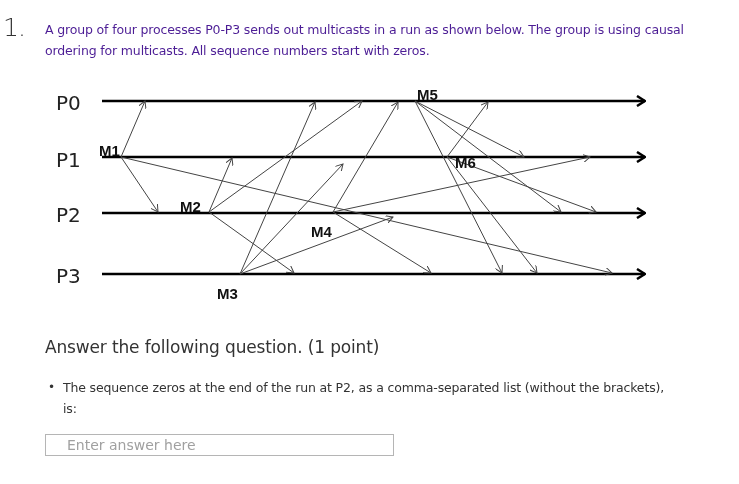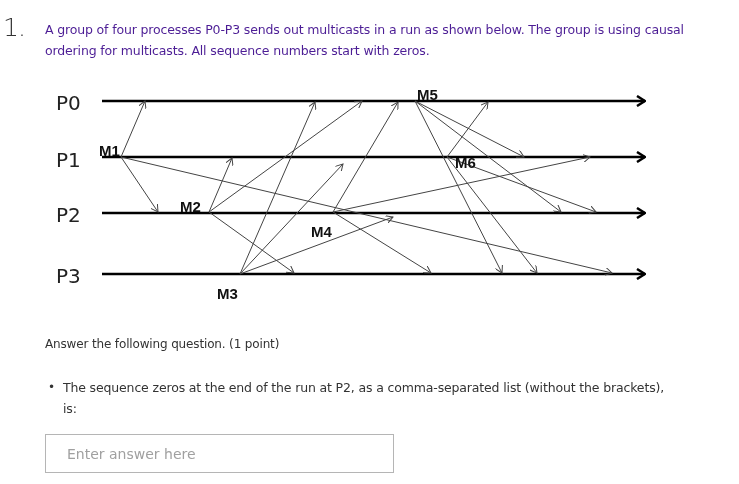--- a/index.html
+++ b/index.html
@@ -19,34 +19,34 @@
   }
   .diagram { position: absolute; left: 0; top: 0; }
   .plabel {
     font-family: "DejaVu Sans", sans-serif; font-size: 20px; fill: #222222;
   }
   .mlabel {
     font-family: "Liberation Sans", sans-serif; font-size: 15px; font-weight: bold; fill: #111111;
   }
   .instr {
     position: absolute; left: 45px; top: 337px;
-    font-size: 12px; color: #333333; letter-spacing: -0.15px;
+    font-size: 17px; color: #333333; letter-spacing: -0.15px;
   }
   .bullet-item {
     position: absolute; left: 45px; top: 377px; width: 620px;
     font-size: 12.5px; line-height: 21px; color: #333333; letter-spacing: -0.15px;
   }
   .bullet-dot {
     position: absolute; left: 3px; top: 0px; font-size: 12px;
   }
   .bullet-text {
     display: block; padding-left: 18px;
   }
   .answer-input {
-    position: absolute; left: 45px; top: 434px; width: 349px; height: 39px;
+    position: absolute; left: 45px; top: 434px; width: 349px; height: 22px;
     box-sizing: border-box; border: 1px solid #b5b5b5; background: #ffffff;
     padding: 0 0 0 21px; font-size: 14px; color: #333333;
     font-family: "DejaVu Sans", sans-serif; outline: none;
   }
   .answer-input::placeholder { color: #a0a0a0; }
 </style>
 </head>
 <body>
 
 <div class="qnum">1.</div>

